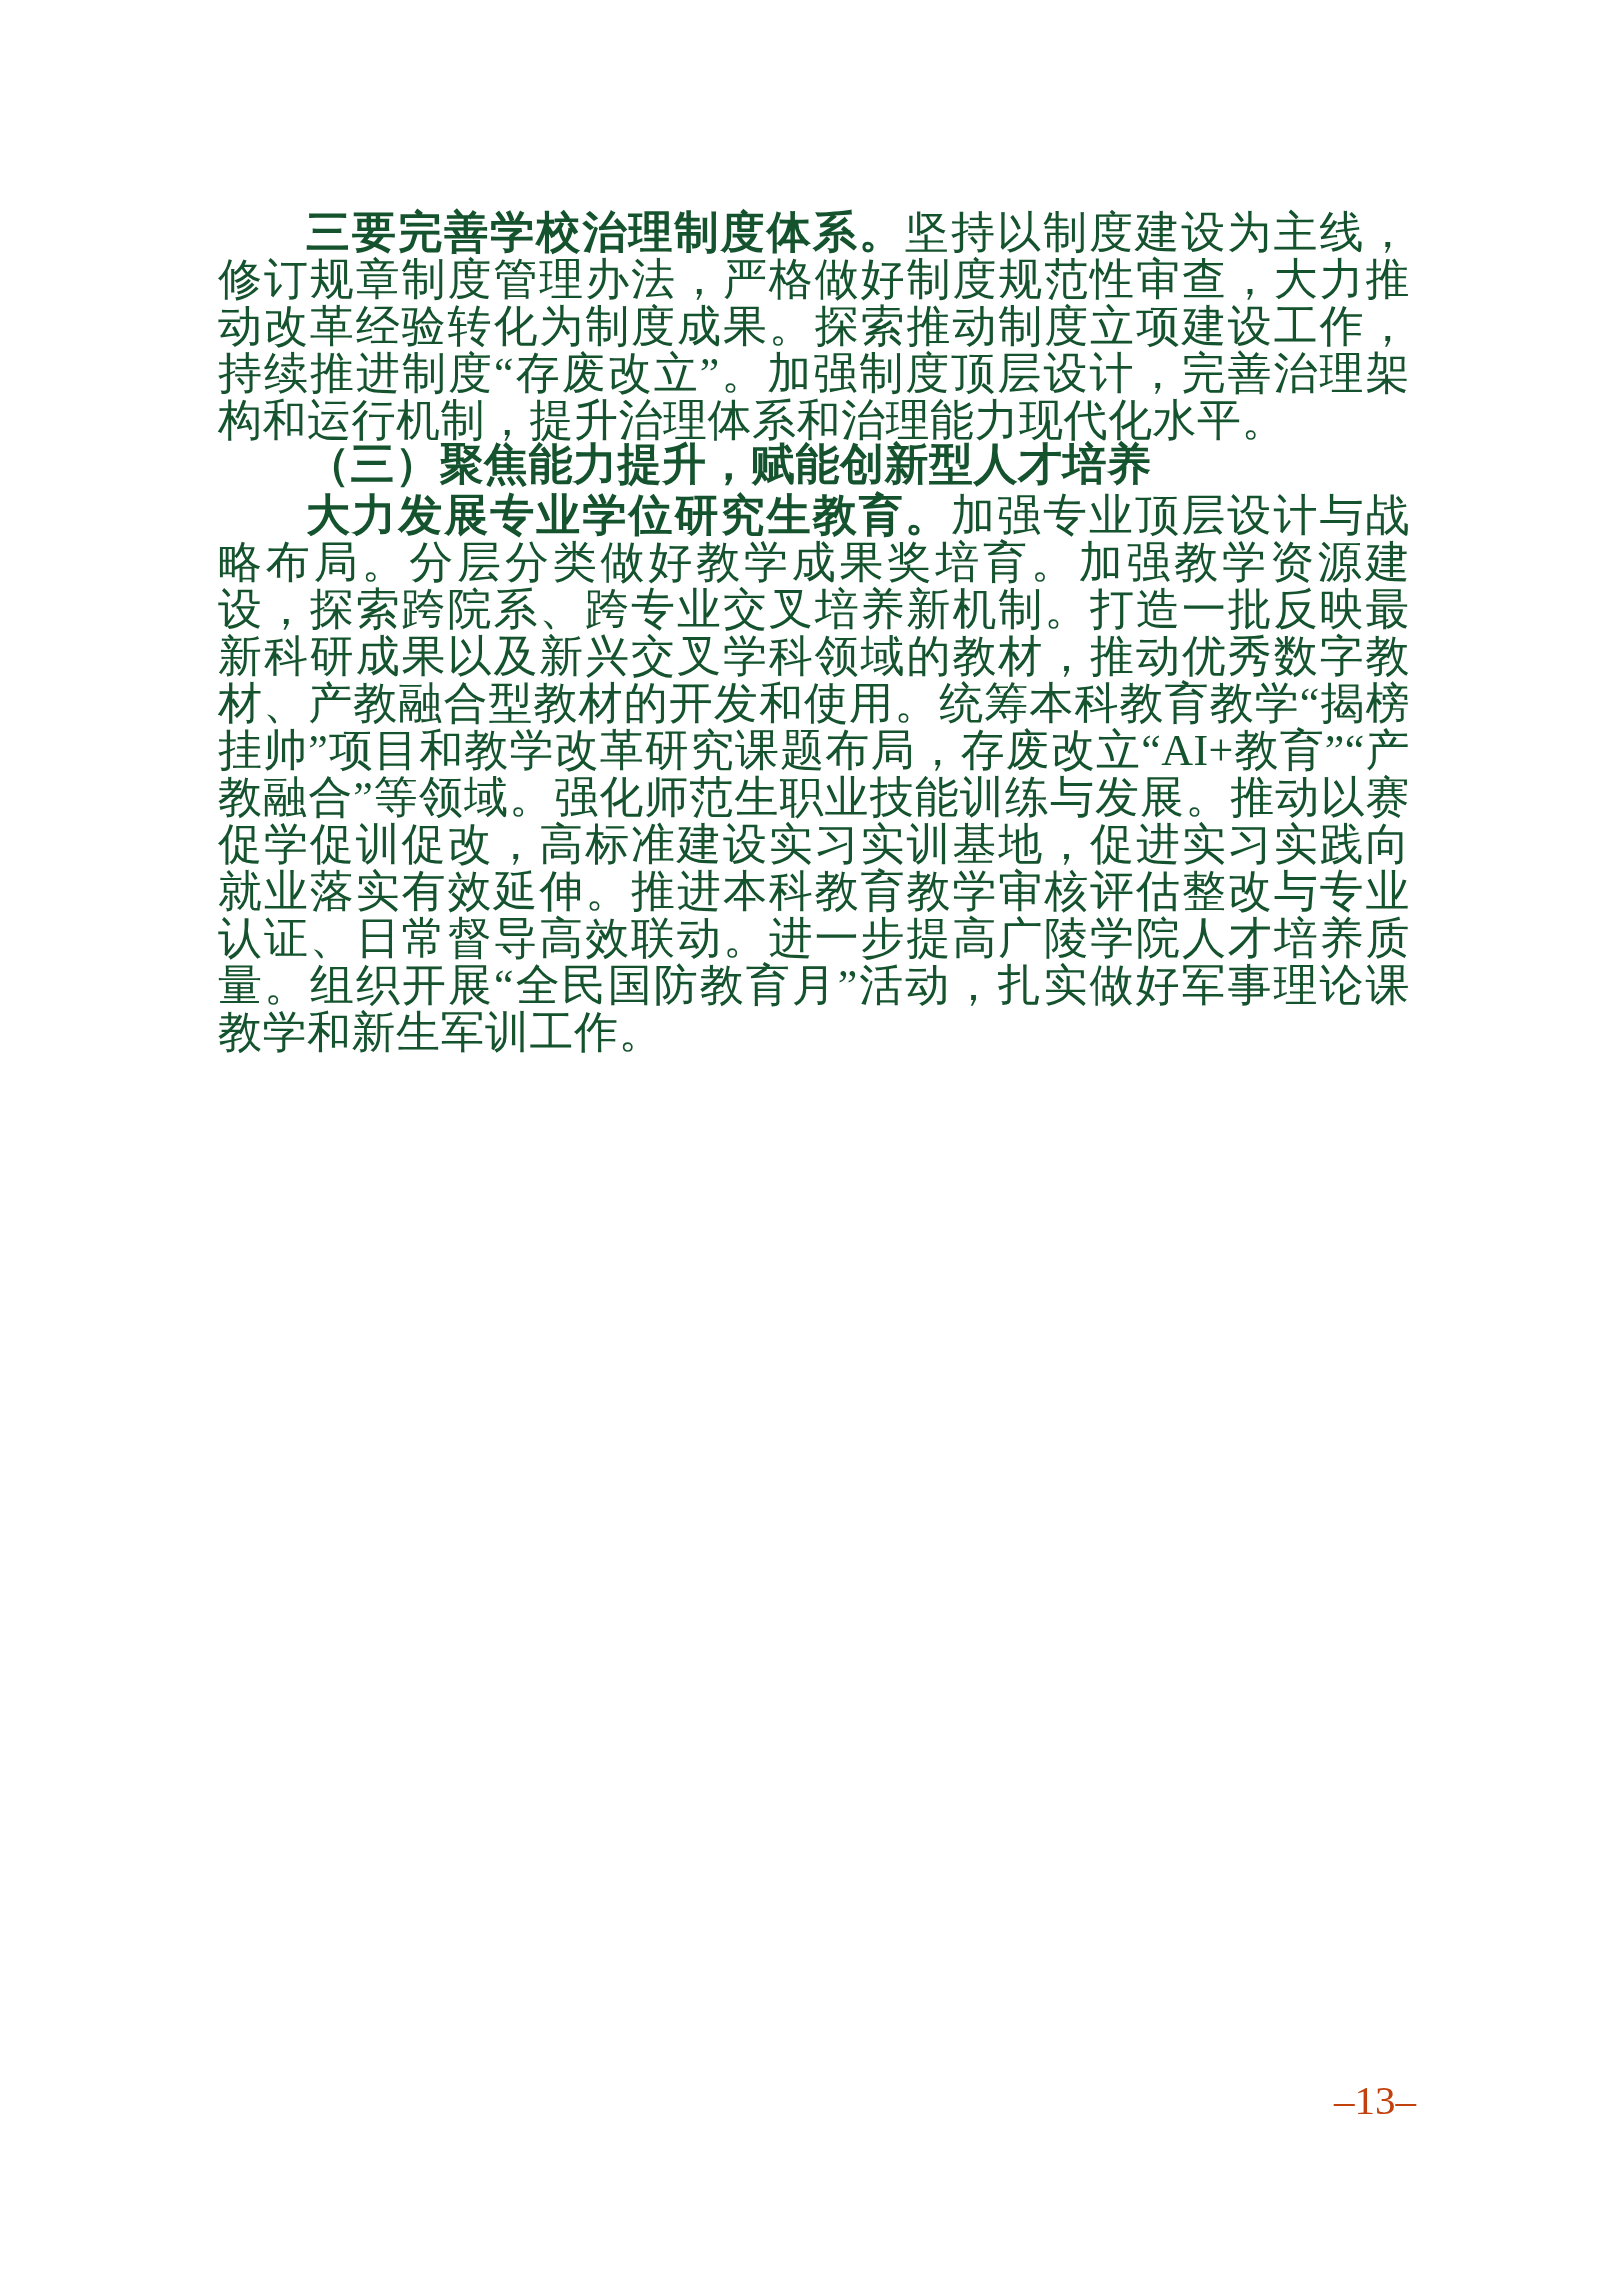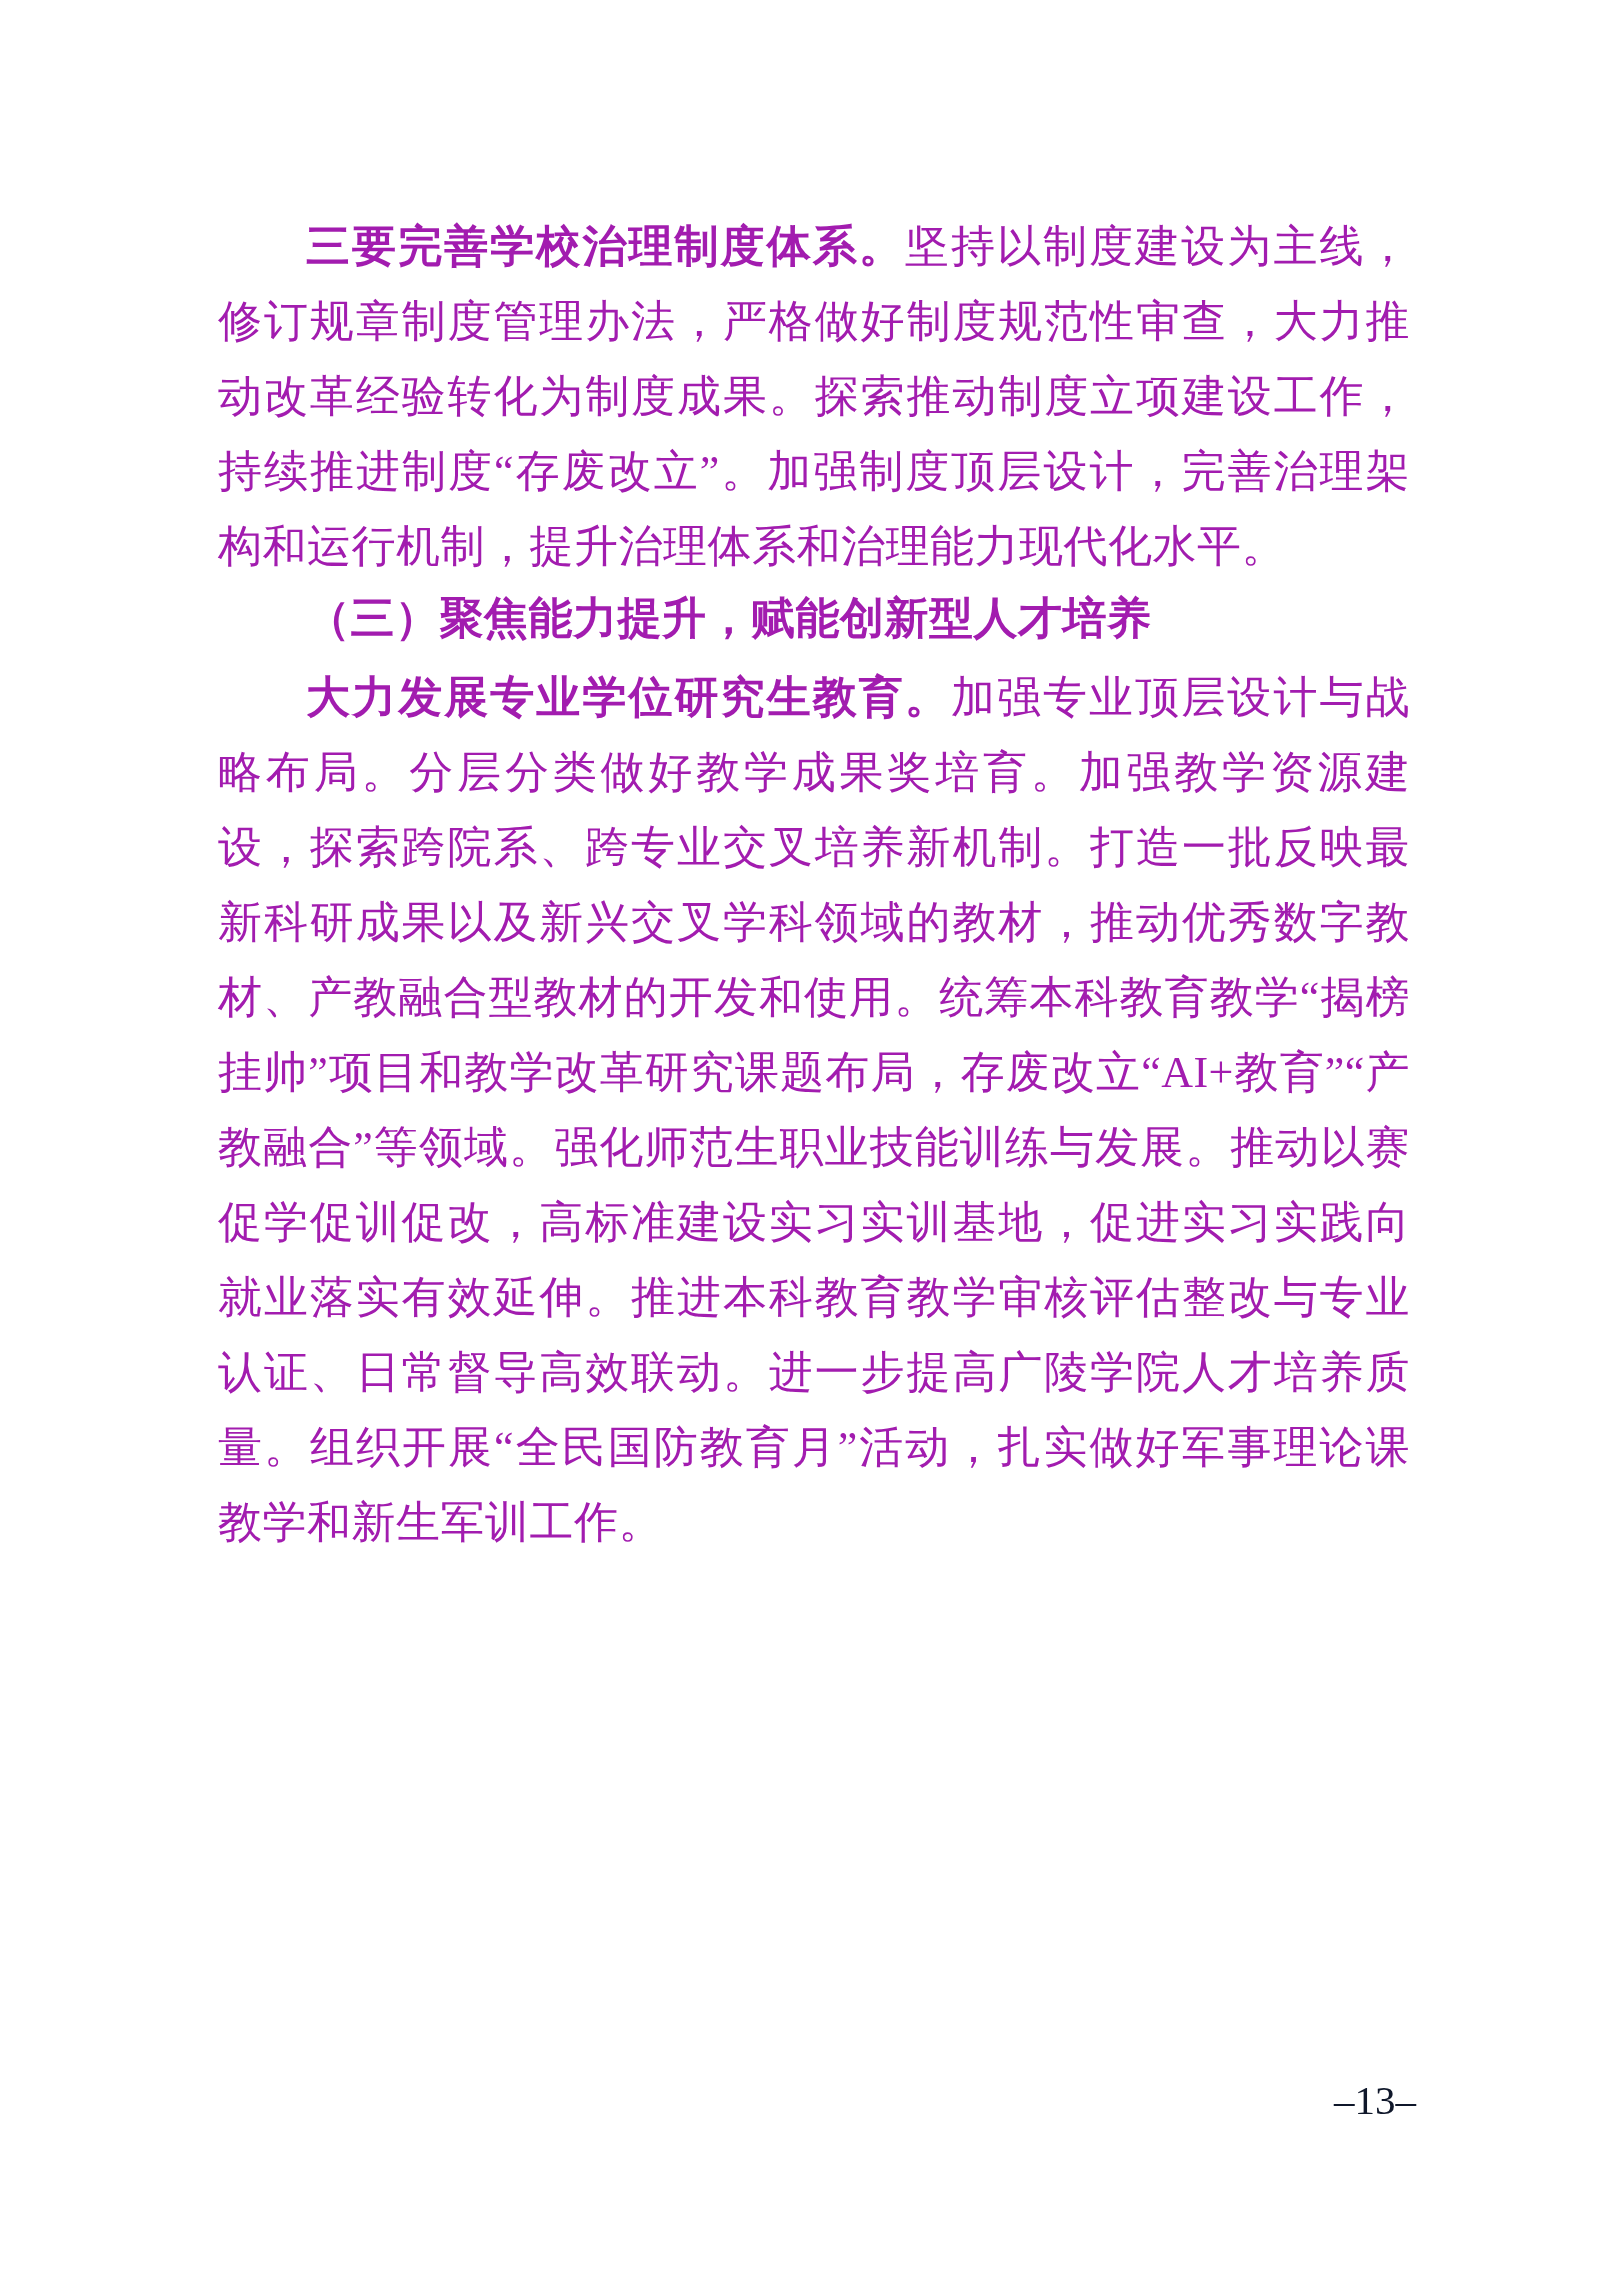--- a/index.html
+++ b/index.html
@@ -18,44 +18,44 @@
   }
   .content {
     position: absolute;
     left: 218px;
     top: 208px;
     width: 1192px;
   }
   .para {
     margin: 0;
     font-size: 44px;
-    line-height: 75px;
+    line-height: 47px;
     text-align: justify;
     text-justify: inter-character;
     text-indent: 88px;
-    color: #a21caf;
+    color: #14532d;
     letter-spacing: 0.5px;
   }
   .lead {
     font-weight: 700;
     font-family: "DejaVu Sans", sans-serif;
   }
   .heading {
     font-weight: 700;
     font-family: Liberation Mono, monospace;
   }
   .page-number {
     position: absolute;
     top: 2078px;
     left: 1284px;
     width: 132px;
     text-align: right;
     font-size: 41px;
     line-height: 45px;
-    color: #0f172a;
+    color: #c2410c;
     font-family: "Liberation Serif", serif;
   }
 </style>
 </head>
 <body>
 
 <div class="page">
   <div class="content">
 
     <p class="para"><span class="lead">三要完善学校治理制度体系。</span><span>坚持以制度建设为主线，修订规章制度管理办法，严格做好制度规范性审查，大力推动改革经验转化为制度成果。探索推动制度立项建设工作，持续推进制度“存废改立”。加强制度顶层设计，完善治理架构和运行机制，提升治理体系和治理能力现代化水平。</span></p>

